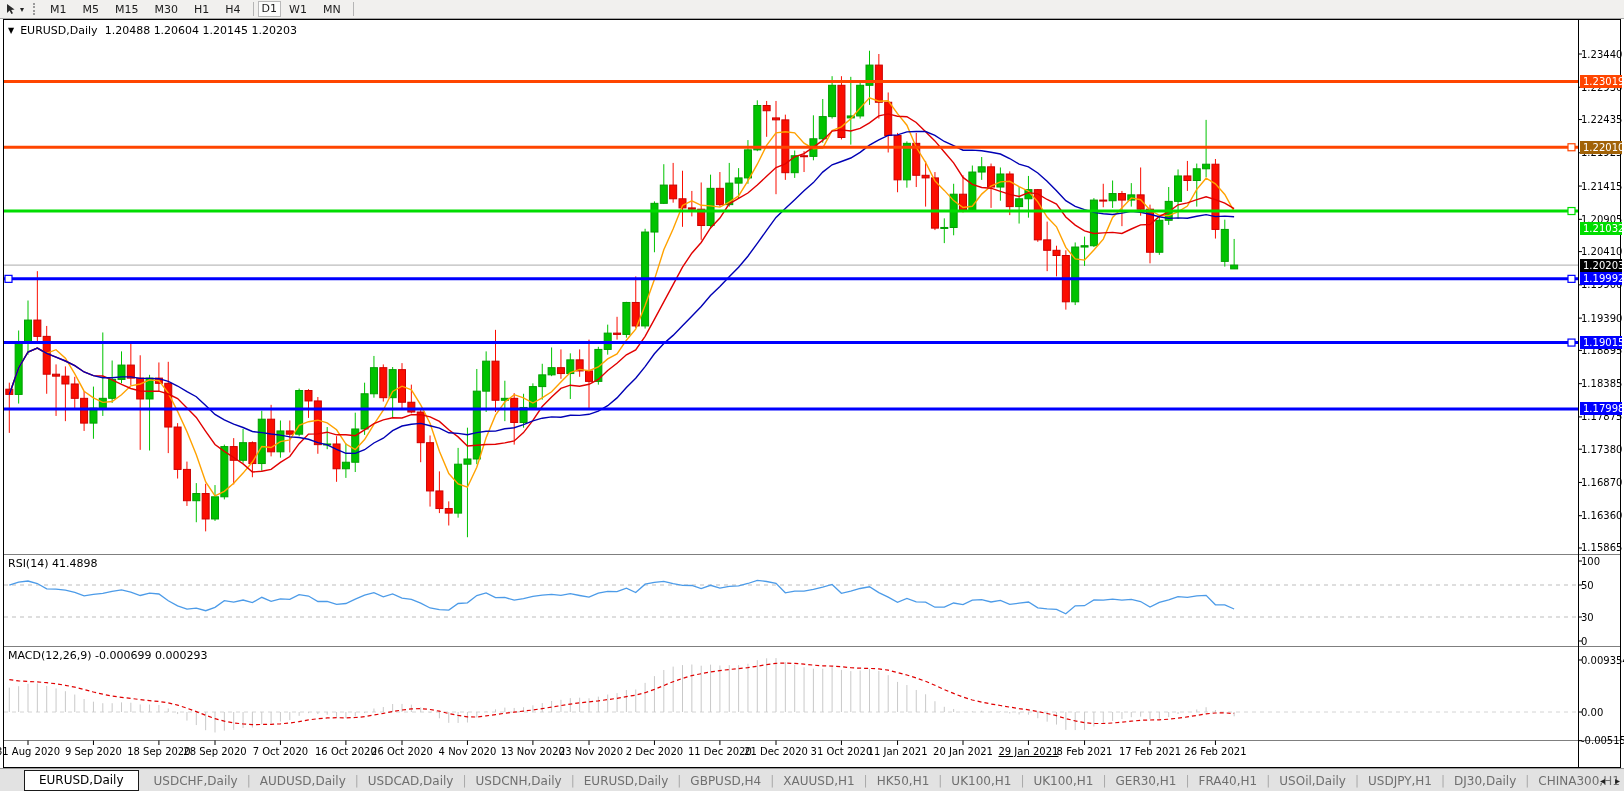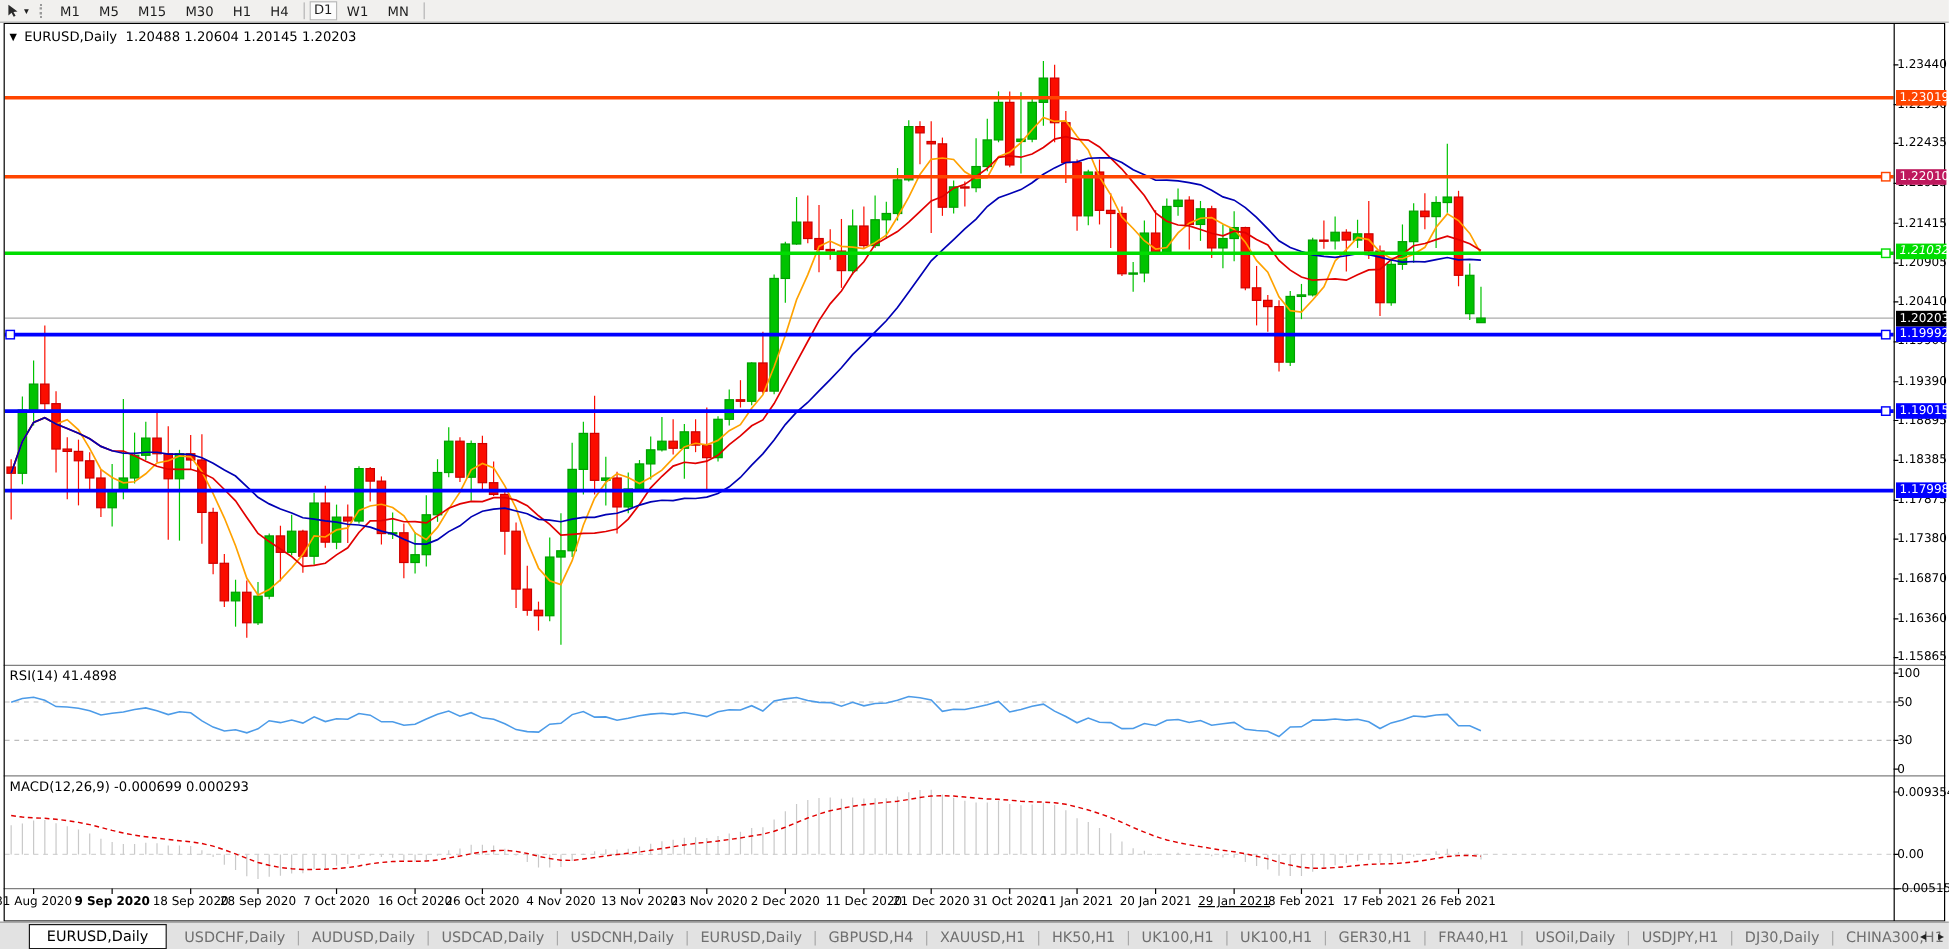--- a/index.html
+++ b/index.html
@@ -556,35 +556,35 @@
     <div class="ylab" style="top: 278.358px;">1.19900</div>
     <div class="ylab" style="top: 311.617px;">1.19390</div>
     <div class="ylab" style="top: 343.898px;">1.18895</div>
     <div class="ylab" style="top: 377.157px;">1.18385</div>
     <div class="ylab" style="top: 410.416px;">1.17875</div>
     <div class="ylab" style="top: 442.697px;">1.17380</div>
     <div class="ylab" style="top: 475.956px;">1.16870</div>
     <div class="ylab" style="top: 509.215px;">1.16360</div>
     <div class="ylab" style="top: 541.496px;">1.15865</div>
     <div class="ylab ybox" style="top: 74.9551px; background: rgb(255, 69, 0); left: 1580px;">1.23019</div>
-    <div class="ylab ybox" style="top: 140.756px; background: #be185d; left: 1580px;">1.22010</div>
-    <div class="ylab ybox" style="top: 203px; background: rgb(0, 221, 0); left: 1580px; font-style: italic;">1.21032</div>
+    <div class="ylab ybox" style="top: 140.756px; background: #a16207; left: 1580px;">1.22010</div>
+    <div class="ylab ybox" style="top: 222px; background: rgb(0, 221, 0); left: 1580px;">1.21032</div>
     <div class="ylab ybox" style="top: 272.358px; background: rgb(0, 0, 255); left: 1580px;">1.19992</div>
     <div class="ylab ybox" style="top: 336.072px; background: rgb(0, 0, 255); left: 1580px;">1.19015</div>
     <div class="ylab ybox" style="top: 402.395px; background: rgb(0, 0, 255); left: 1580px;">1.17998</div>
     <div class="ylab ybox" style="top: 258.598px; background: rgb(0, 0, 0); left: 1580px;">1.20203</div>
     <div class="ylab" style="top: 554.5px;">100</div>
     <div class="ylab" style="top: 578.5px;">50</div>
     <div class="ylab" style="top: 610.5px;">30</div>
     <div class="ylab" style="top: 634.5px;">0</div>
     <div class="ylab" style="top: 653.501px;">0.009354</div>
     <div class="ylab" style="top: 705.5px;">0.00</div>
     <div class="ylab" style="top: 734.162px;">-0.005156</div>
     <div class="dlab" style="left: 28px;">31 Aug 2020</div>
-    <div class="dlab" style="left: 93.45px; font-weight: bold;">9 Sep 2020</div>
+    <div class="dlab" style="left: 93.45px;">9 Sep 2020</div>
     <div class="dlab" style="left: 158.9px;">18 Sep 2020</div>
     <div class="dlab" style="left: 215px;">28 Sep 2020</div>
     <div class="dlab" style="left: 280.45px;">7 Oct 2020</div>
     <div class="dlab" style="left: 345.9px;">16 Oct 2020</div>
     <div class="dlab" style="left: 402px;">26 Oct 2020</div>
     <div class="dlab" style="left: 467.45px;">4 Nov 2020</div>
     <div class="dlab" style="left: 532.9px;">13 Nov 2020</div>
     <div class="dlab" style="left: 591px;">23 Nov 2020</div>
     <div class="dlab" style="left: 654.45px;">2 Dec 2020</div>
     <div class="dlab" style="left: 719.9px;">11 Dec 2020</div>

